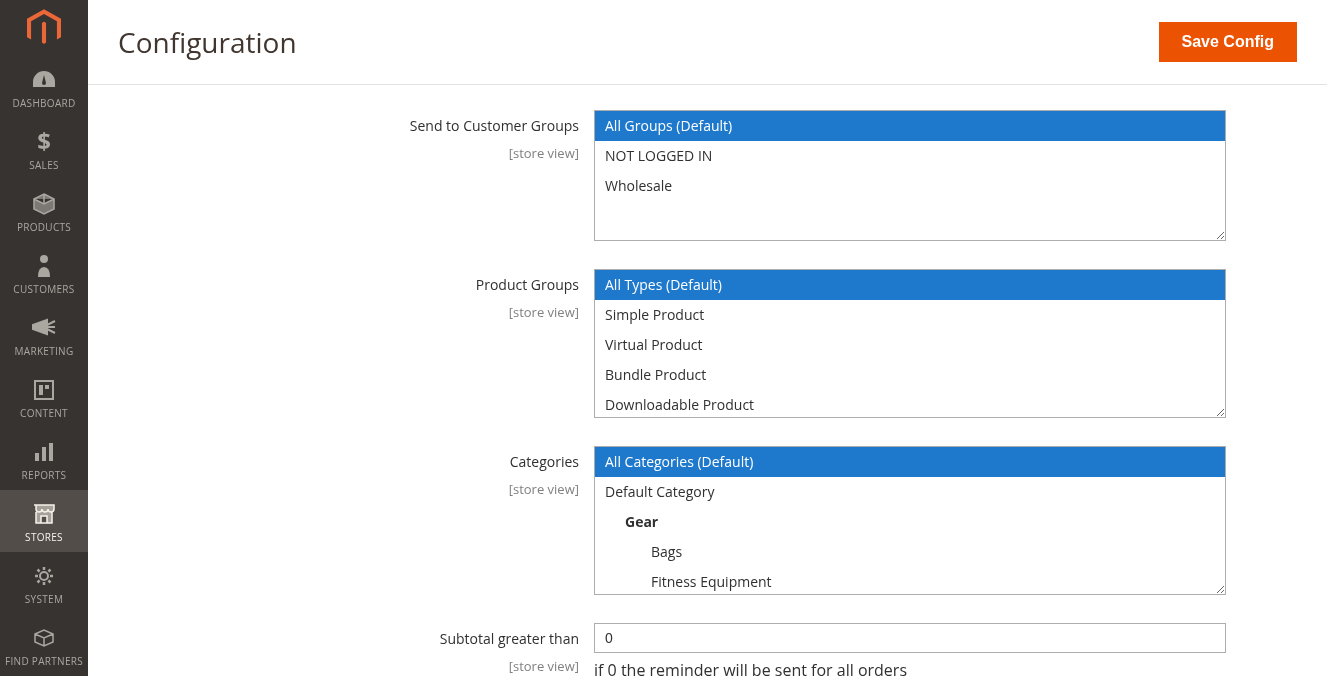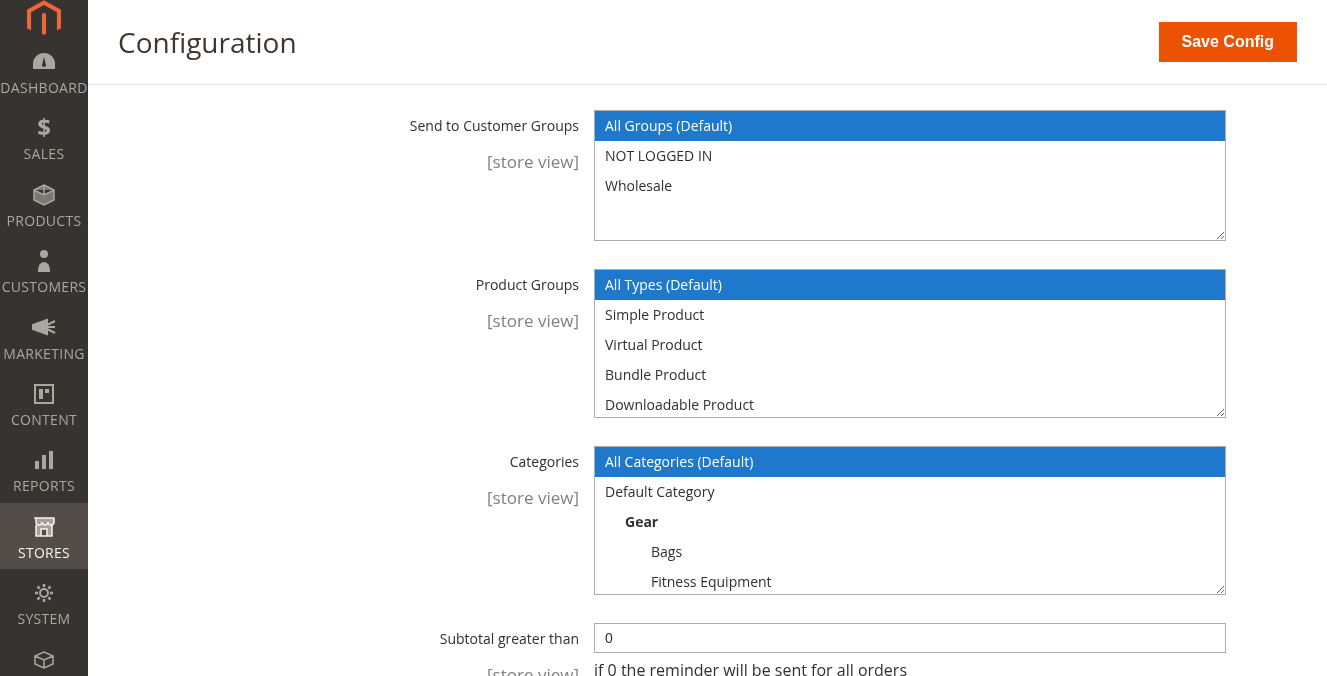--- a/index.html
+++ b/index.html
@@ -41,21 +41,21 @@
   }
   .nav-item.active { background: #524d49; color: #f7f3eb; }
   .nav-item .nav-icon {
     margin-bottom: 4px;
     display: flex;
     align-items: center;
     justify-content: center;
     height: 28px;
   }
   .nav-item .nav-label {
-    font-size: 14px;
+    font-size: 10px;
     letter-spacing: 0.3px;
     text-align: center;
     line-height: 1.1;
   }
 
   
   .main {
     flex: 1;
     display: flex;
     flex-direction: column;
@@ -100,24 +100,24 @@
     padding-right: 15px;
     padding-top: 6px;
   }
   .field-label {
     font-size: 14px;
     font-weight: 400;
     color: #303030;
   }
   .field-scope {
     display: block;
-    font-size: 17px;
+    font-size: 13px;
     font-weight: 400;
     color: #808080;
-    margin-top: 15px;
+    margin-top: 9px;
   }
   .field-control-col {
     width: 632px;
     flex-shrink: 0;
   }
   .multiselect {
     width: 100%;
     height: 131px;
     border: 1px solid #adadad;
     background: #fff;

